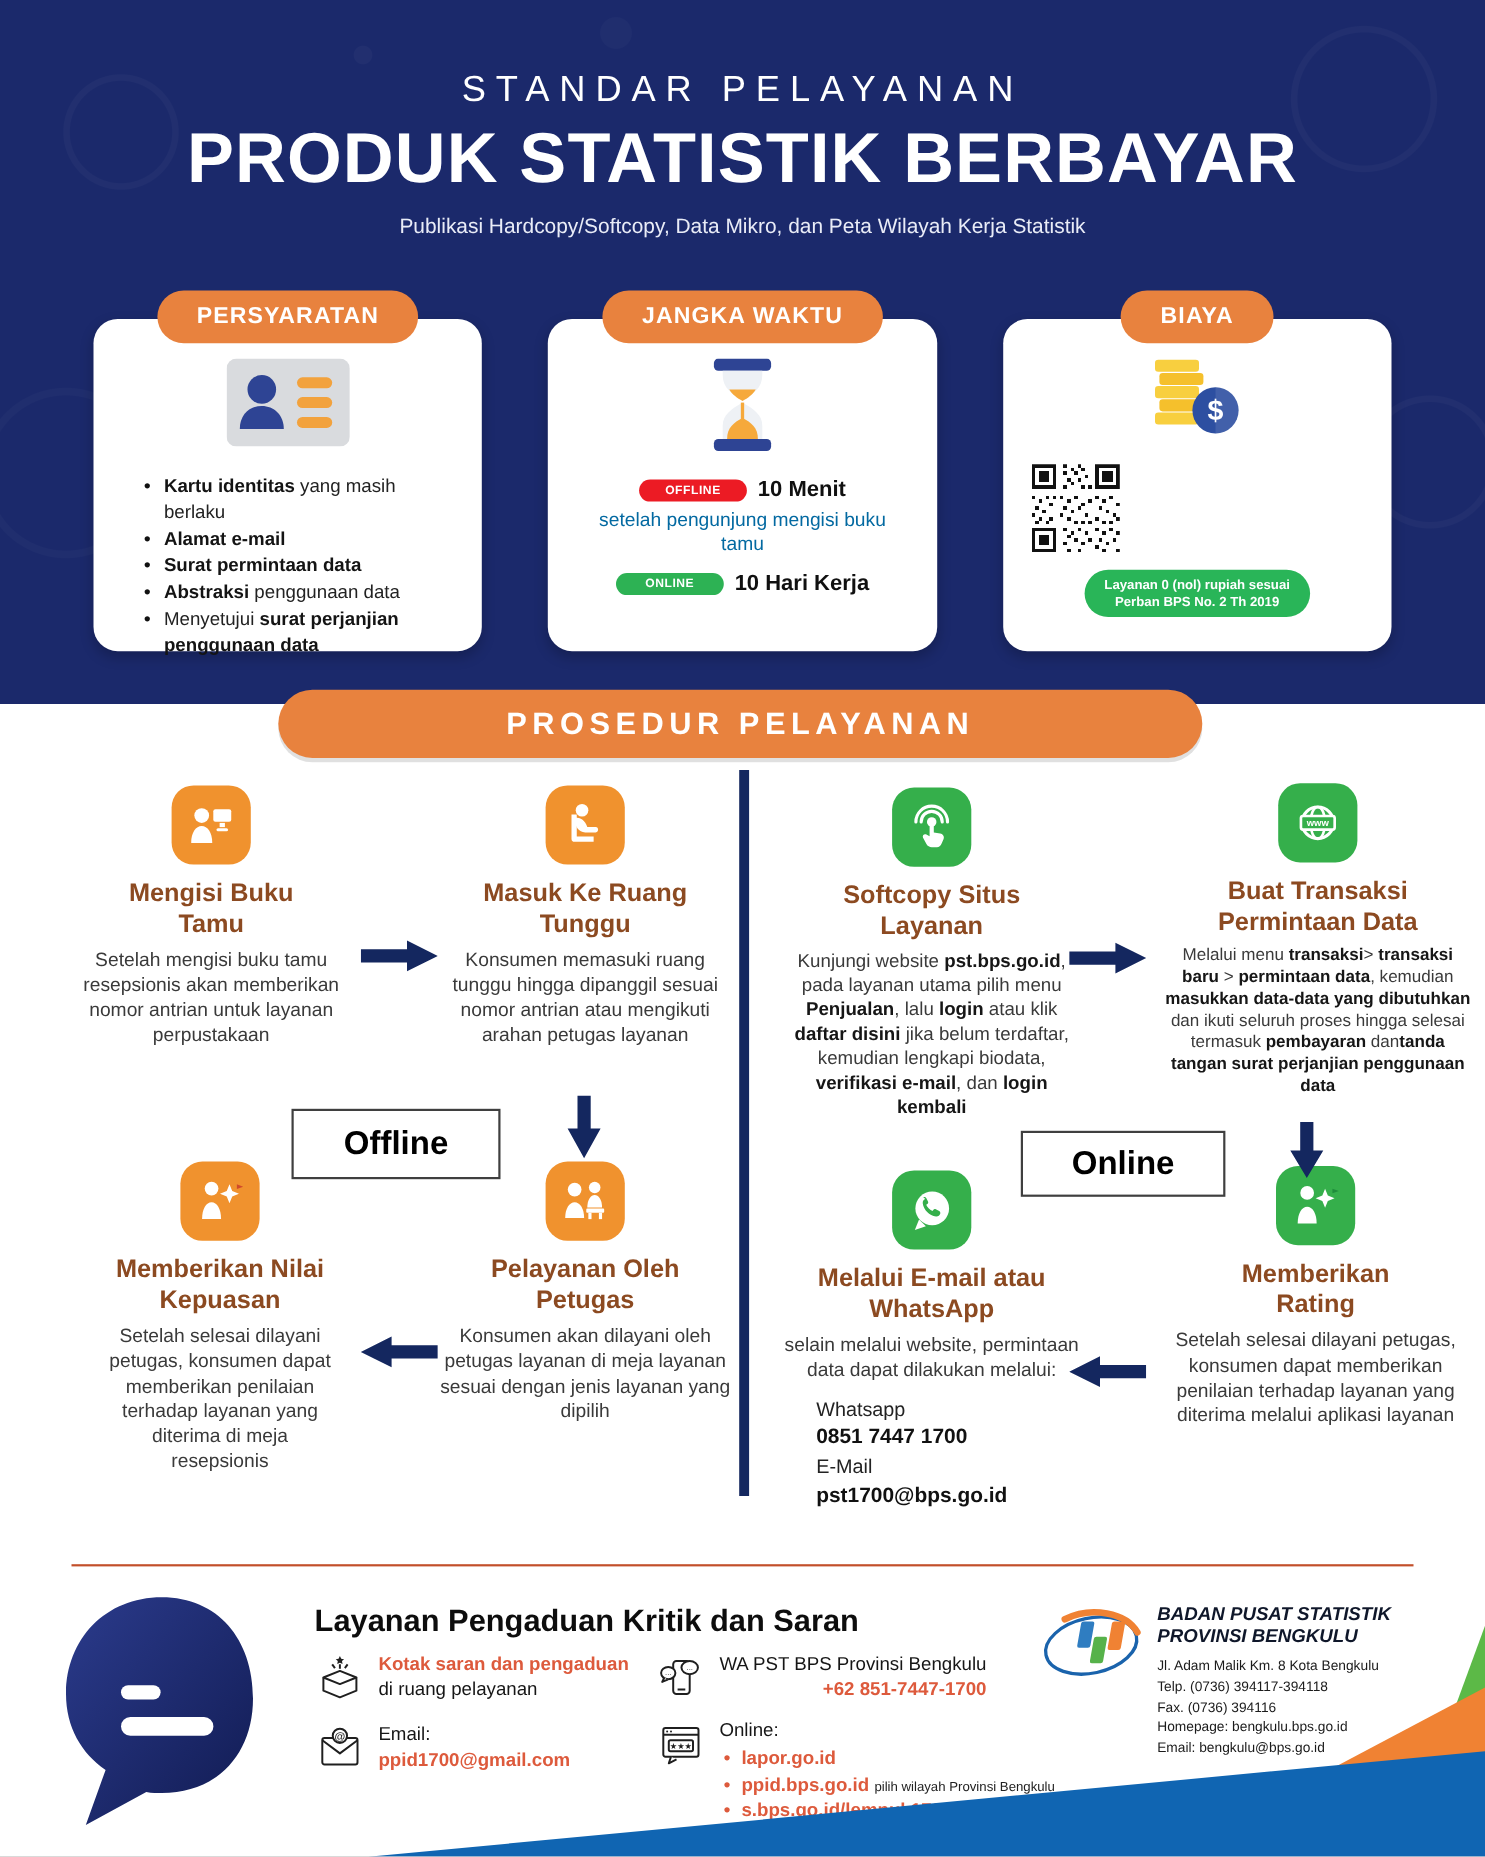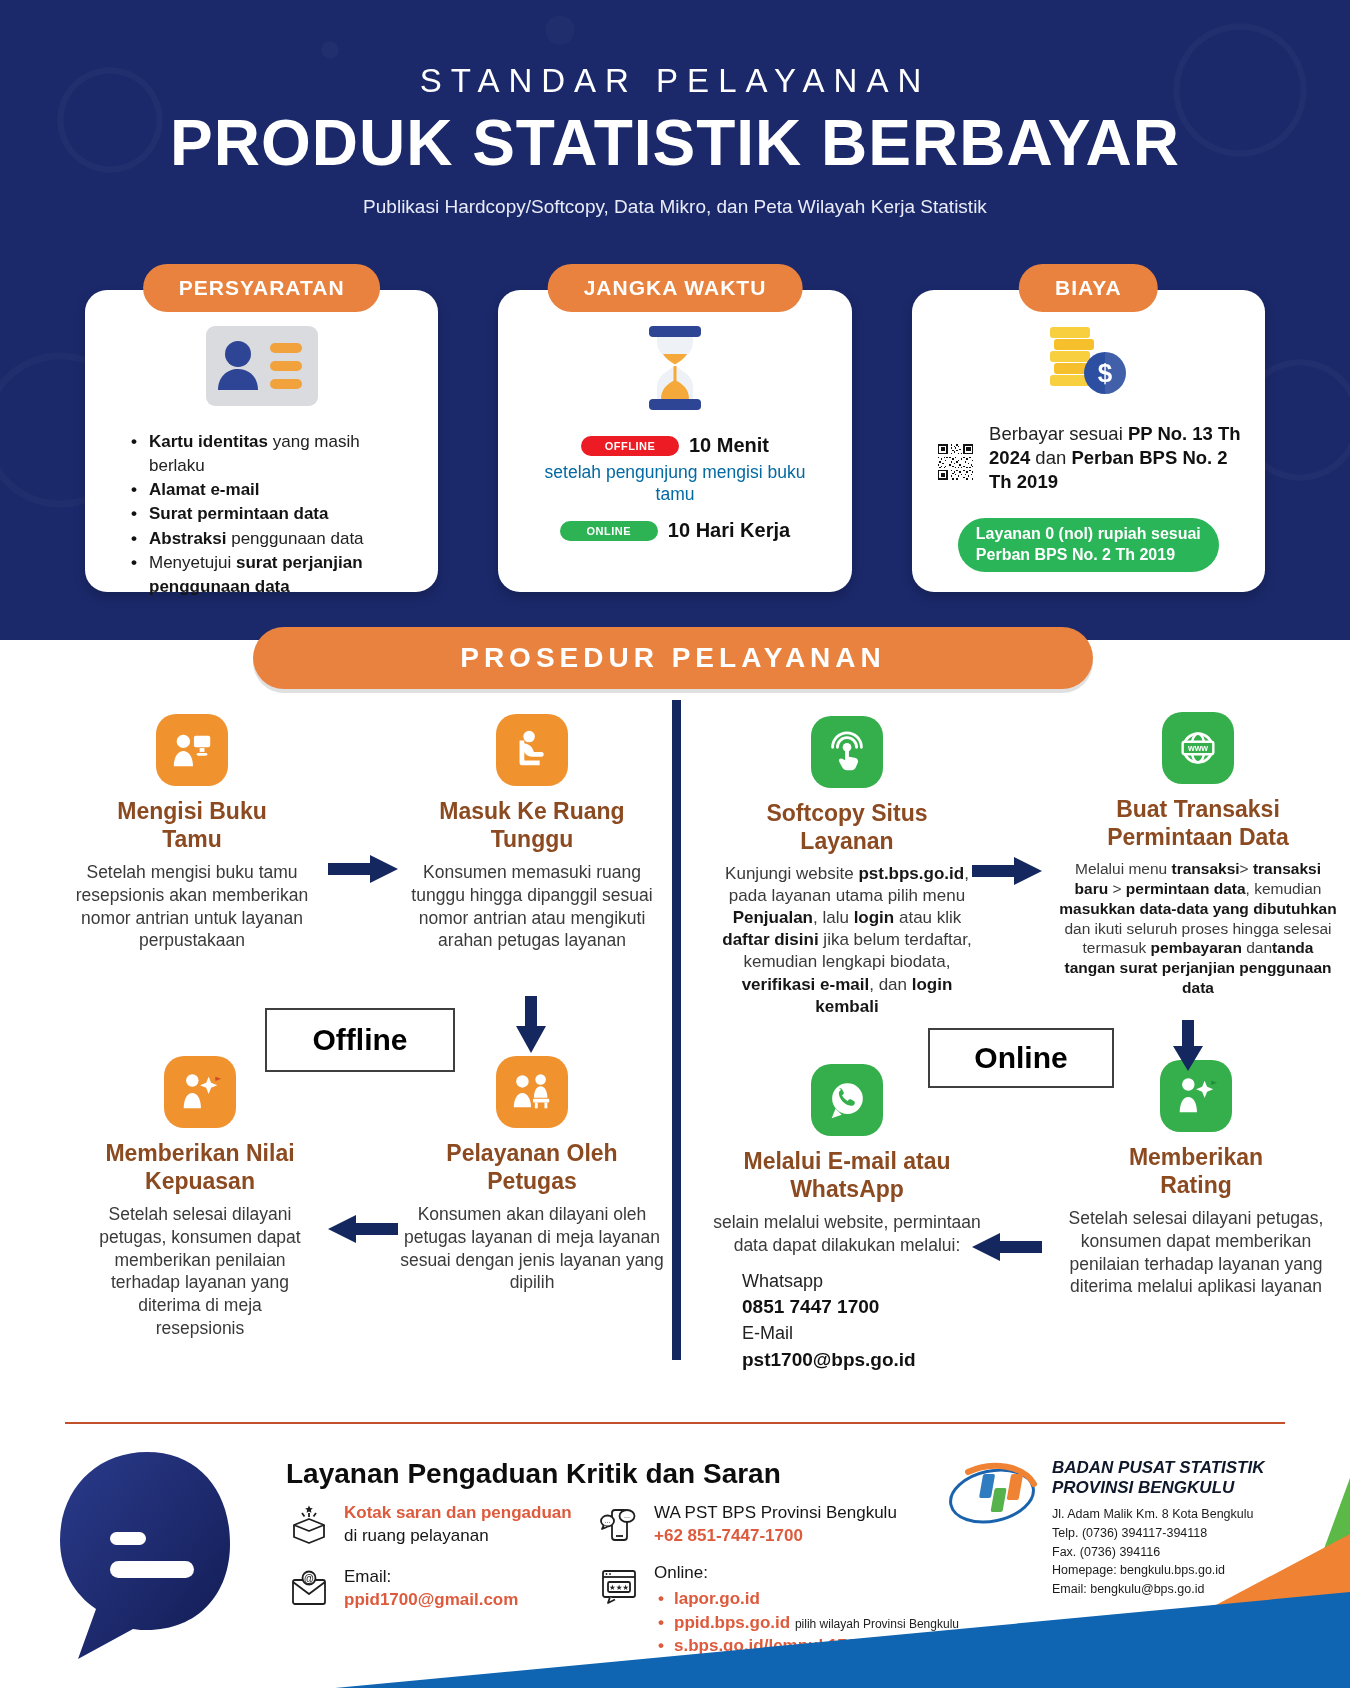--- a/index.html
+++ b/index.html
@@ -38,22 +38,22 @@
   .req-list b{color:#141414;}
   .duration-row{display:flex; justify-content:center; align-items:center; gap:10px; margin-top:24px;}
   .duration-row.second{margin-top:14px;}
   .tag-pill{width:98px; text-align:center; color:#fff; font-size:11px; font-weight:700; letter-spacing:.5px; padding:4px 0; border-radius:999px;}
   .tag-red{background:var(--red);} .tag-green{background:var(--pill-green);}
   .duration-value{font-size:20px; font-weight:700; color:#101010;}
   .duration-desc{margin-top:4px; text-align:center; font-size:17.5px; line-height:1.26; color:#0369a1;}
   .biaya-row{display:flex; align-items:flex-start; gap:16px; margin:24px 24px 0 26px;}
   .biaya-text{font-size:18.5px; line-height:1.29; color:#222;}
   .biaya-text b{color:#111;}
-  .biaya-badge{margin:16px auto 0; width:max-content; max-width:92%; background:#29B558; color:#fff; text-align:left;
-    font-size:16px; font-weight:700; line-height:1.3; padding:6px 18px; border-radius:999px;}
+  .biaya-badge{margin:16px auto 0; width:max-content; max-width:92%; background:#29B558; color:#fff; text-align:center;
+    font-size:12px; font-weight:700; line-height:1.3; padding:6px 18px; border-radius:999px;}
 
   
   .banner{position:absolute; top:627px; left:253px; width:840px; height:62px; background:var(--orange); border-radius:31px;
     display:flex; align-items:center; justify-content:center; color:#fff; font-size:28px; font-weight:800; letter-spacing:5px;
     box-shadow:0 4px 0 rgba(0,0,0,.12);}
 
   
   .flow-divider{position:absolute; left:672px; top:700px; width:9px; height:660px; background:var(--arrow);}
   .step{position:absolute; text-align:center;}
   .badge{width:72px; height:72px; border-radius:20px; margin:0 auto; display:flex; align-items:center; justify-content:center;}
@@ -68,21 +68,21 @@
   .mode-label{position:absolute; background:#fff; border:2px solid #3F3F3F; display:flex; align-items:center; justify-content:center;
     font-size:30px; font-weight:700; color:#000;}
   .arrow{position:absolute;}
 
   
   .footer-divider{position:absolute; top:1422px; left:65px; width:1220px; height:2px; background:#C2502B;}
   .bubble{position:absolute; left:50px; top:1448px;}
   .f-heading{position:absolute; left:286px; top:1458px; font-size:28px; font-weight:700; color:#0D0D0D;}
   .f-item{position:absolute; display:flex; gap:12px; align-items:flex-start;}
   .f-text{font-size:17px; line-height:1.35; color:#161616;}
-  .f-orange{color:var(--link); font-weight:700;}
+  .f-orange{color:var(--link); font-weight:700;text-align:right;}
   .online-list{list-style:none; margin-top:2px;}
   .online-list li{position:relative; padding-left:20px; font-size:17px; line-height:1.16; margin-top:4px; color:var(--link); font-weight:700;}
   .online-list li::before{content:"•"; position:absolute; left:4px; color:var(--link);}
   .online-note{font-size:12px; font-weight:400; color:#222;}
   .org{position:absolute; left:946px; top:1458px; display:flex; gap:12px; align-items:flex-start;}
   .org-name{font-size:17px; font-weight:700; font-style:italic; color:#0f172a; line-height:1.18;}
   .org-addr{margin-top:7px; font-size:12.5px; color:#1B1B1B; line-height:1.5;}
   .bottom-deco{position:absolute; left:0; top:1428px; width:1350px; height:260px; pointer-events:none;}
 </style>
 </head>
@@ -164,21 +164,20 @@
               <rect x="19" y="1" width="5" height="5"></rect>
               <rect x="1" y="19" width="5" height="5"></rect>
           </g>
           <g fill="#111">
             <rect x="2" y="2" width="3" height="3"></rect>
               <rect x="20" y="2" width="3" height="3"></rect>
               <rect x="2" y="20" width="3" height="3"></rect>
             <path d="M9 0h1v1H9z M13 0h1v1h-1z M11 1h1v1h-1z M14 1h1v1h-1z M9 2h1v1H9z M12 2h1v1h-1z M15 3h1v1h-1z M10 4h1v1h-1z M13 4h1v1h-1z M11 5h1v1h-1z M9 6h1v1H9z M14 6h1v1h-1z M16 6h1v1h-1z M0 9h1v1H0z M4 9h1v1H4z M6 9h1v1H6z M8 9h1v1H8z M12 9h1v1h-1z M18 9h1v1h-1z M22 9h1v1h-1z M2 10h1v1H2z M10 10h1v1h-1z M16 10h1v1h-1z M20 10h1v1h-1z M5 11h1v1H5z M14 11h1v1h-1z M24 11h1v1h-1z M1 12h1v1H1z M9 12h1v1H9z M13 12h1v1h-1z M19 12h1v1h-1z M3 13h1v1H3z M11 13h1v1h-1z M21 13h1v1h-1z M0 14h1v1H0z M8 14h1v1H8z M15 14h1v1h-1z M23 14h1v1h-1z M2 15h1v1H2z M5 15h1v1H5z M10 15h1v1h-1z M18 15h1v1h-1z M24 15h1v1h-1z M1 16h1v1H1z M4 16h1v1H4z M12 16h1v1h-1z M14 16h1v1h-1z M16 16h1v1h-1z M20 16h1v1h-1z M22 16h1v1h-1z M9 18h1v1H9z M13 18h1v1h-1z M18 18h1v1h-1z M22 18h1v1h-1z M11 19h1v1h-1z M15 19h1v1h-1z M20 19h1v1h-1z M24 19h1v1h-1z M10 20h1v1h-1z M12 21h1v1h-1z M16 21h1v1h-1z M19 21h1v1h-1z M23 21h1v1h-1z M9 22h1v1H9z M14 22h1v1h-1z M21 22h1v1h-1z M18 23h1v1h-1z M10 24h1v1h-1z M13 24h1v1h-1z M20 24h1v1h-1z M24 24h1v1h-1z"></path>
           </g>
         </svg>
-        <div class="biaya-text">Berbayar sesuai <b>PP No. 13 Th 2024</b> dan <b>Perban BPS No. 2 Th 2019</b></div>
       </div>
       <div class="biaya-badge">
         <div>Layanan 0 (nol) rupiah sesuai</div>
         <div>Perban BPS No. 2 Th 2019</div>
       </div>
     </div>
   </section>
 
   <div class="banner">PROSEDUR PELAYANAN</div>
 

